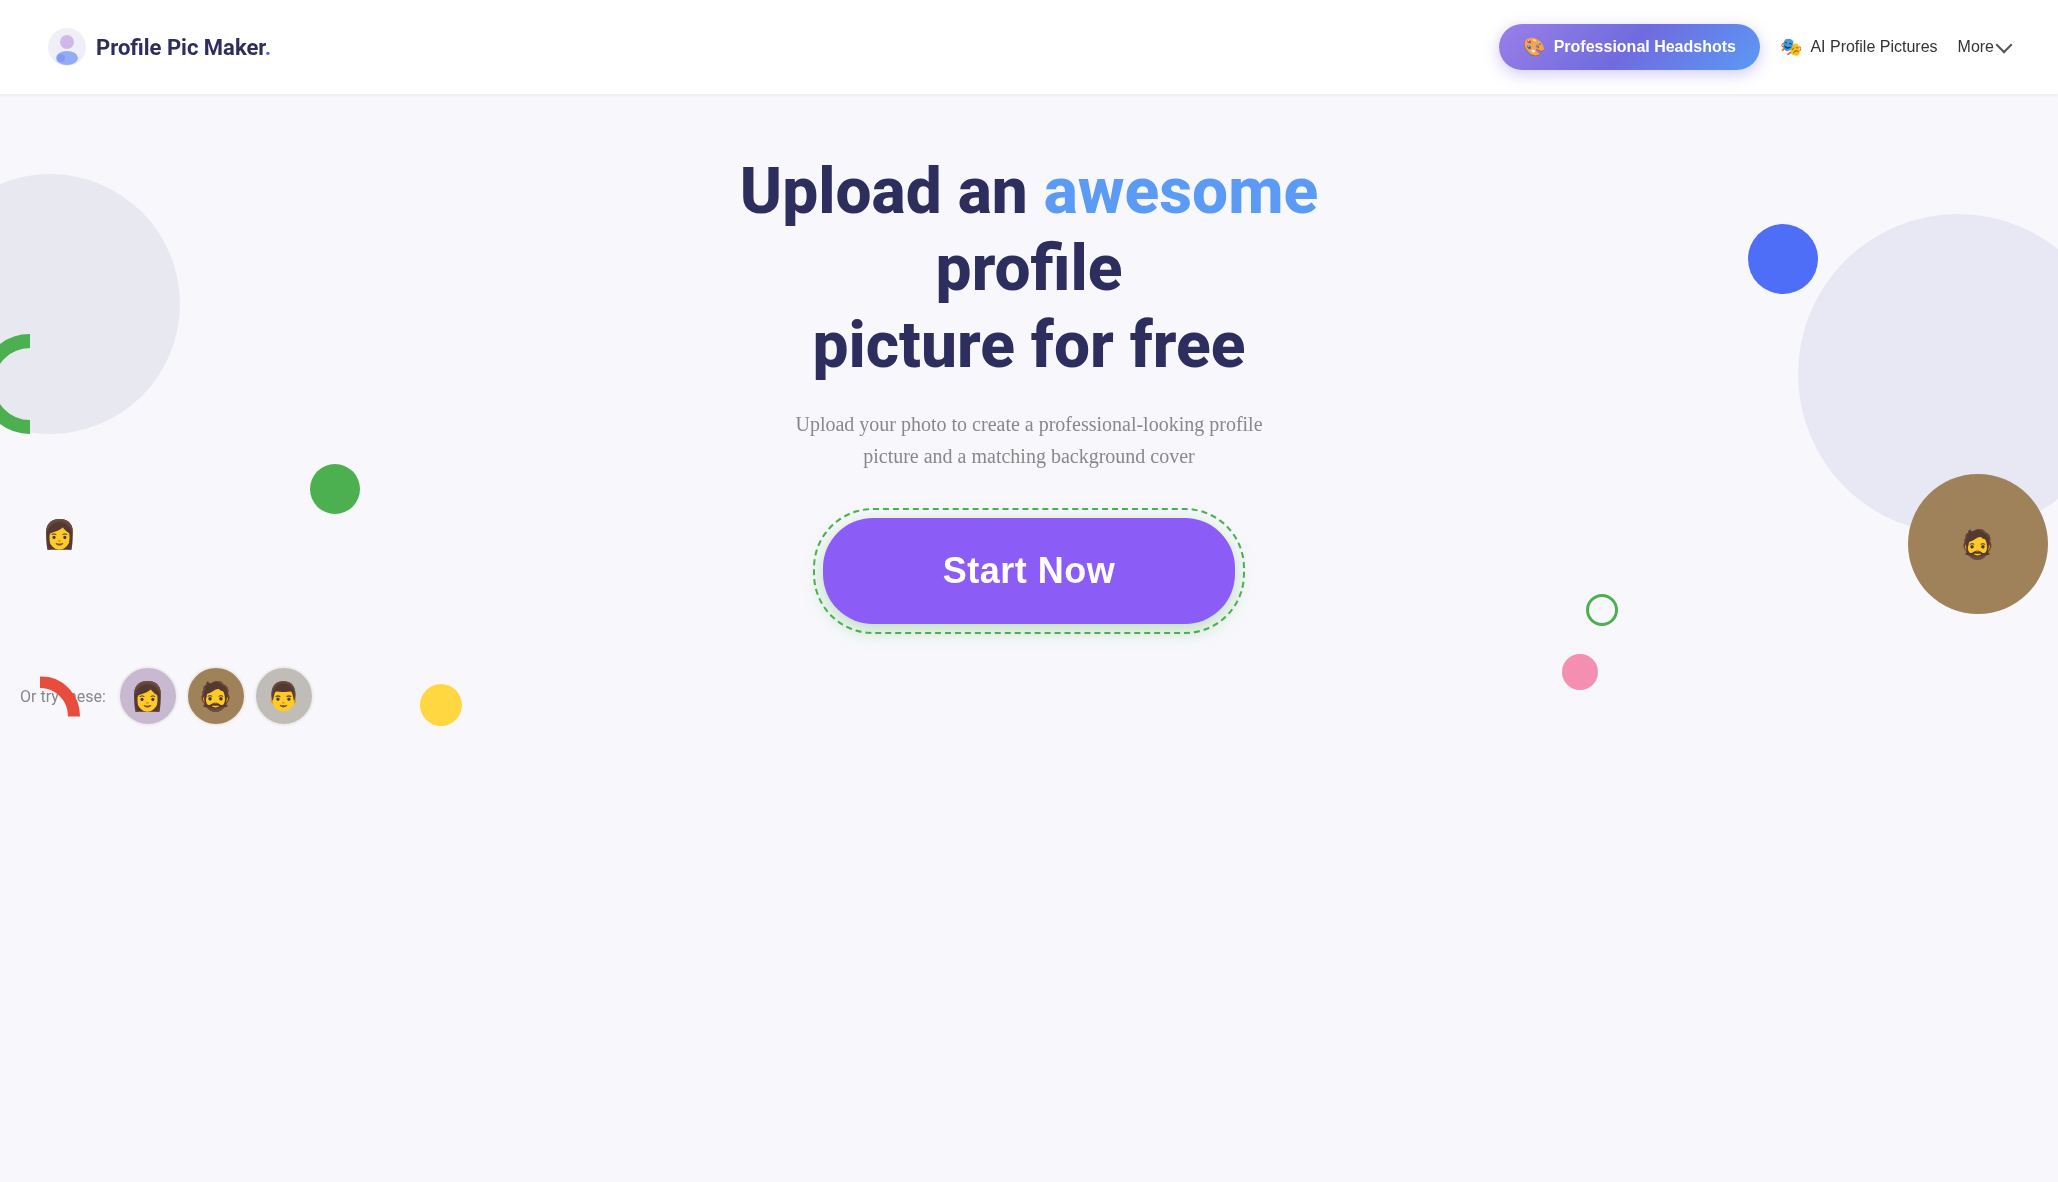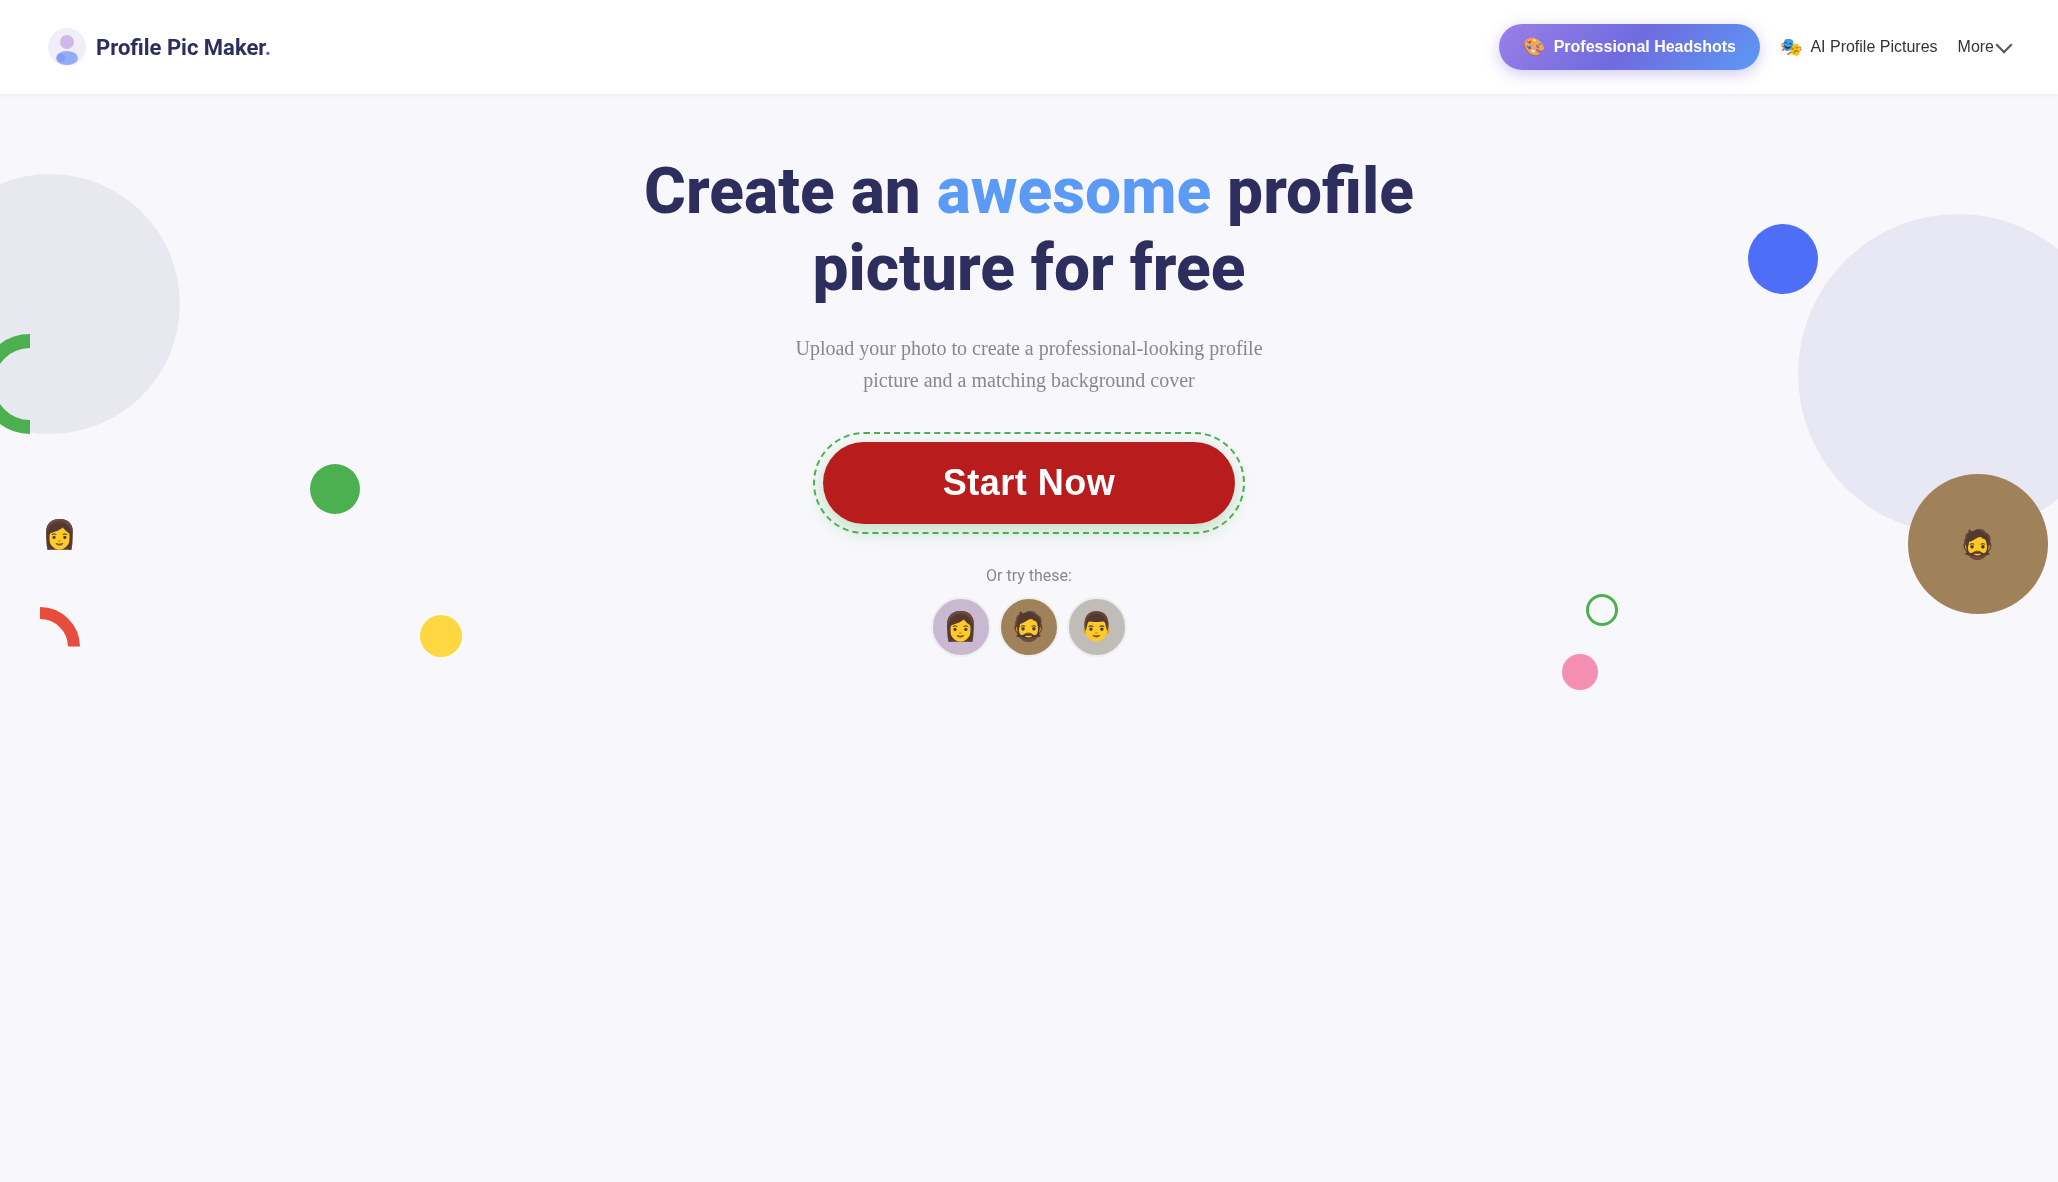--- a/index.html
+++ b/index.html
@@ -133,36 +133,36 @@
       margin: 0 auto 32px;
     }
     .start-btn-dashed {
       border: 2.5px dashed #4CAF50;
       border-radius: 60px;
       padding: 8px;
       display: inline-block;
     }
     .btn-start {
       display: block;
-      background: #b91c1c;
+      background: #8b5cf6;
       color: #fff;
       font-size: 36px;
       font-weight: 700;
       border: none;
       border-radius: 50px;
-      padding: 20px 120px;
+      padding: 32px 120px;
       cursor: pointer;
       box-shadow: 0 6px 20px rgba(76,175,80,0.35);
       letter-spacing: 0.5px;
     }
 
     
     .or-try-section {
       display: flex;
-      flex-direction: column;
+      flex-direction: row;
       align-items: center;
       gap: 12px;
       margin-bottom: 20px;
     }
     .or-try-label {
       color: #888;
       font-size: 16px;
     }
     .sample-avatars {
       display: flex;
@@ -359,21 +359,21 @@
   
   <div class="side-avatar side-avatar-left">
     <div class="avatar-face">👩</div>
   </div>
   <div class="side-avatar side-avatar-right">
     <div class="avatar-face side-avatar-face-r">🧔</div>
   </div>
 
   
   <h1>
-    <span>Create an </span><span class="awesome">awesome</span><span> profile<br>picture for free</span>
+    <span>Upload an </span><span class="awesome">awesome</span><span> profile<br>picture for free</span>
   </h1>
 
   <p class="hero-sub">Upload your photo to create a professional-looking profile picture and a matching background cover</p>
 
   
   <div class="start-btn-wrapper">
     <div class="start-btn-dashed">
       <button class="btn-start">Start Now</button>
     </div>
   </div>

